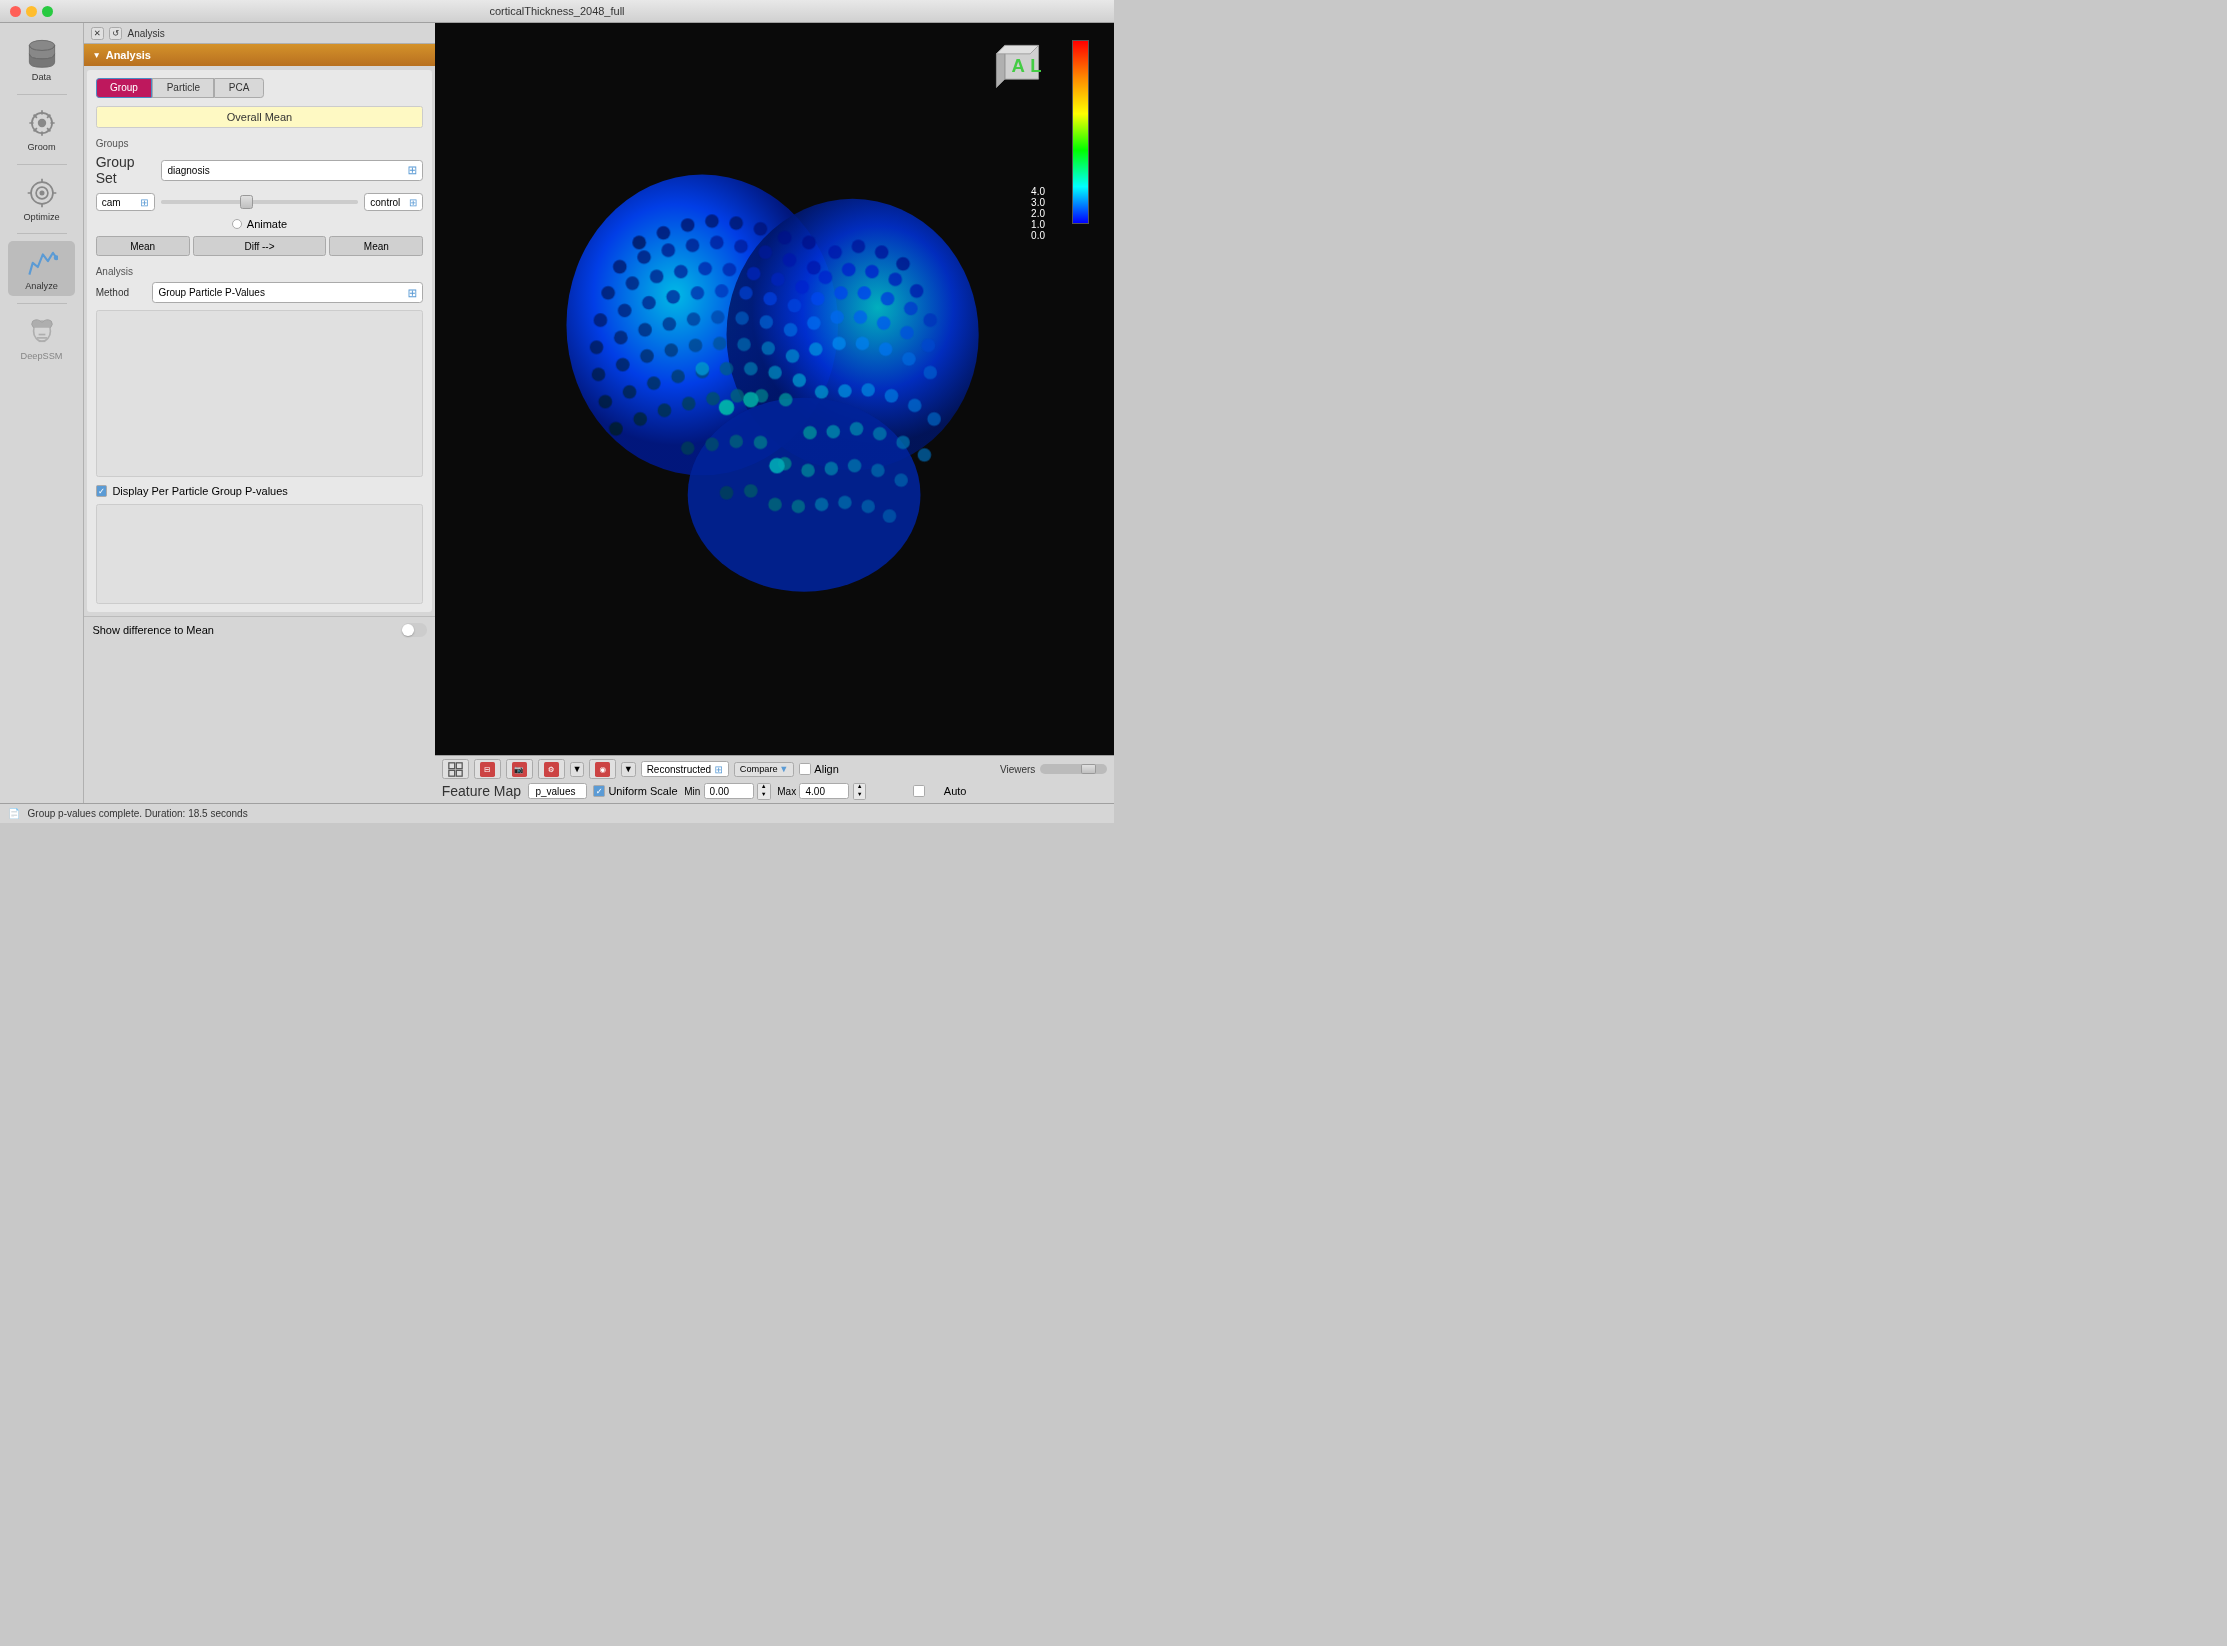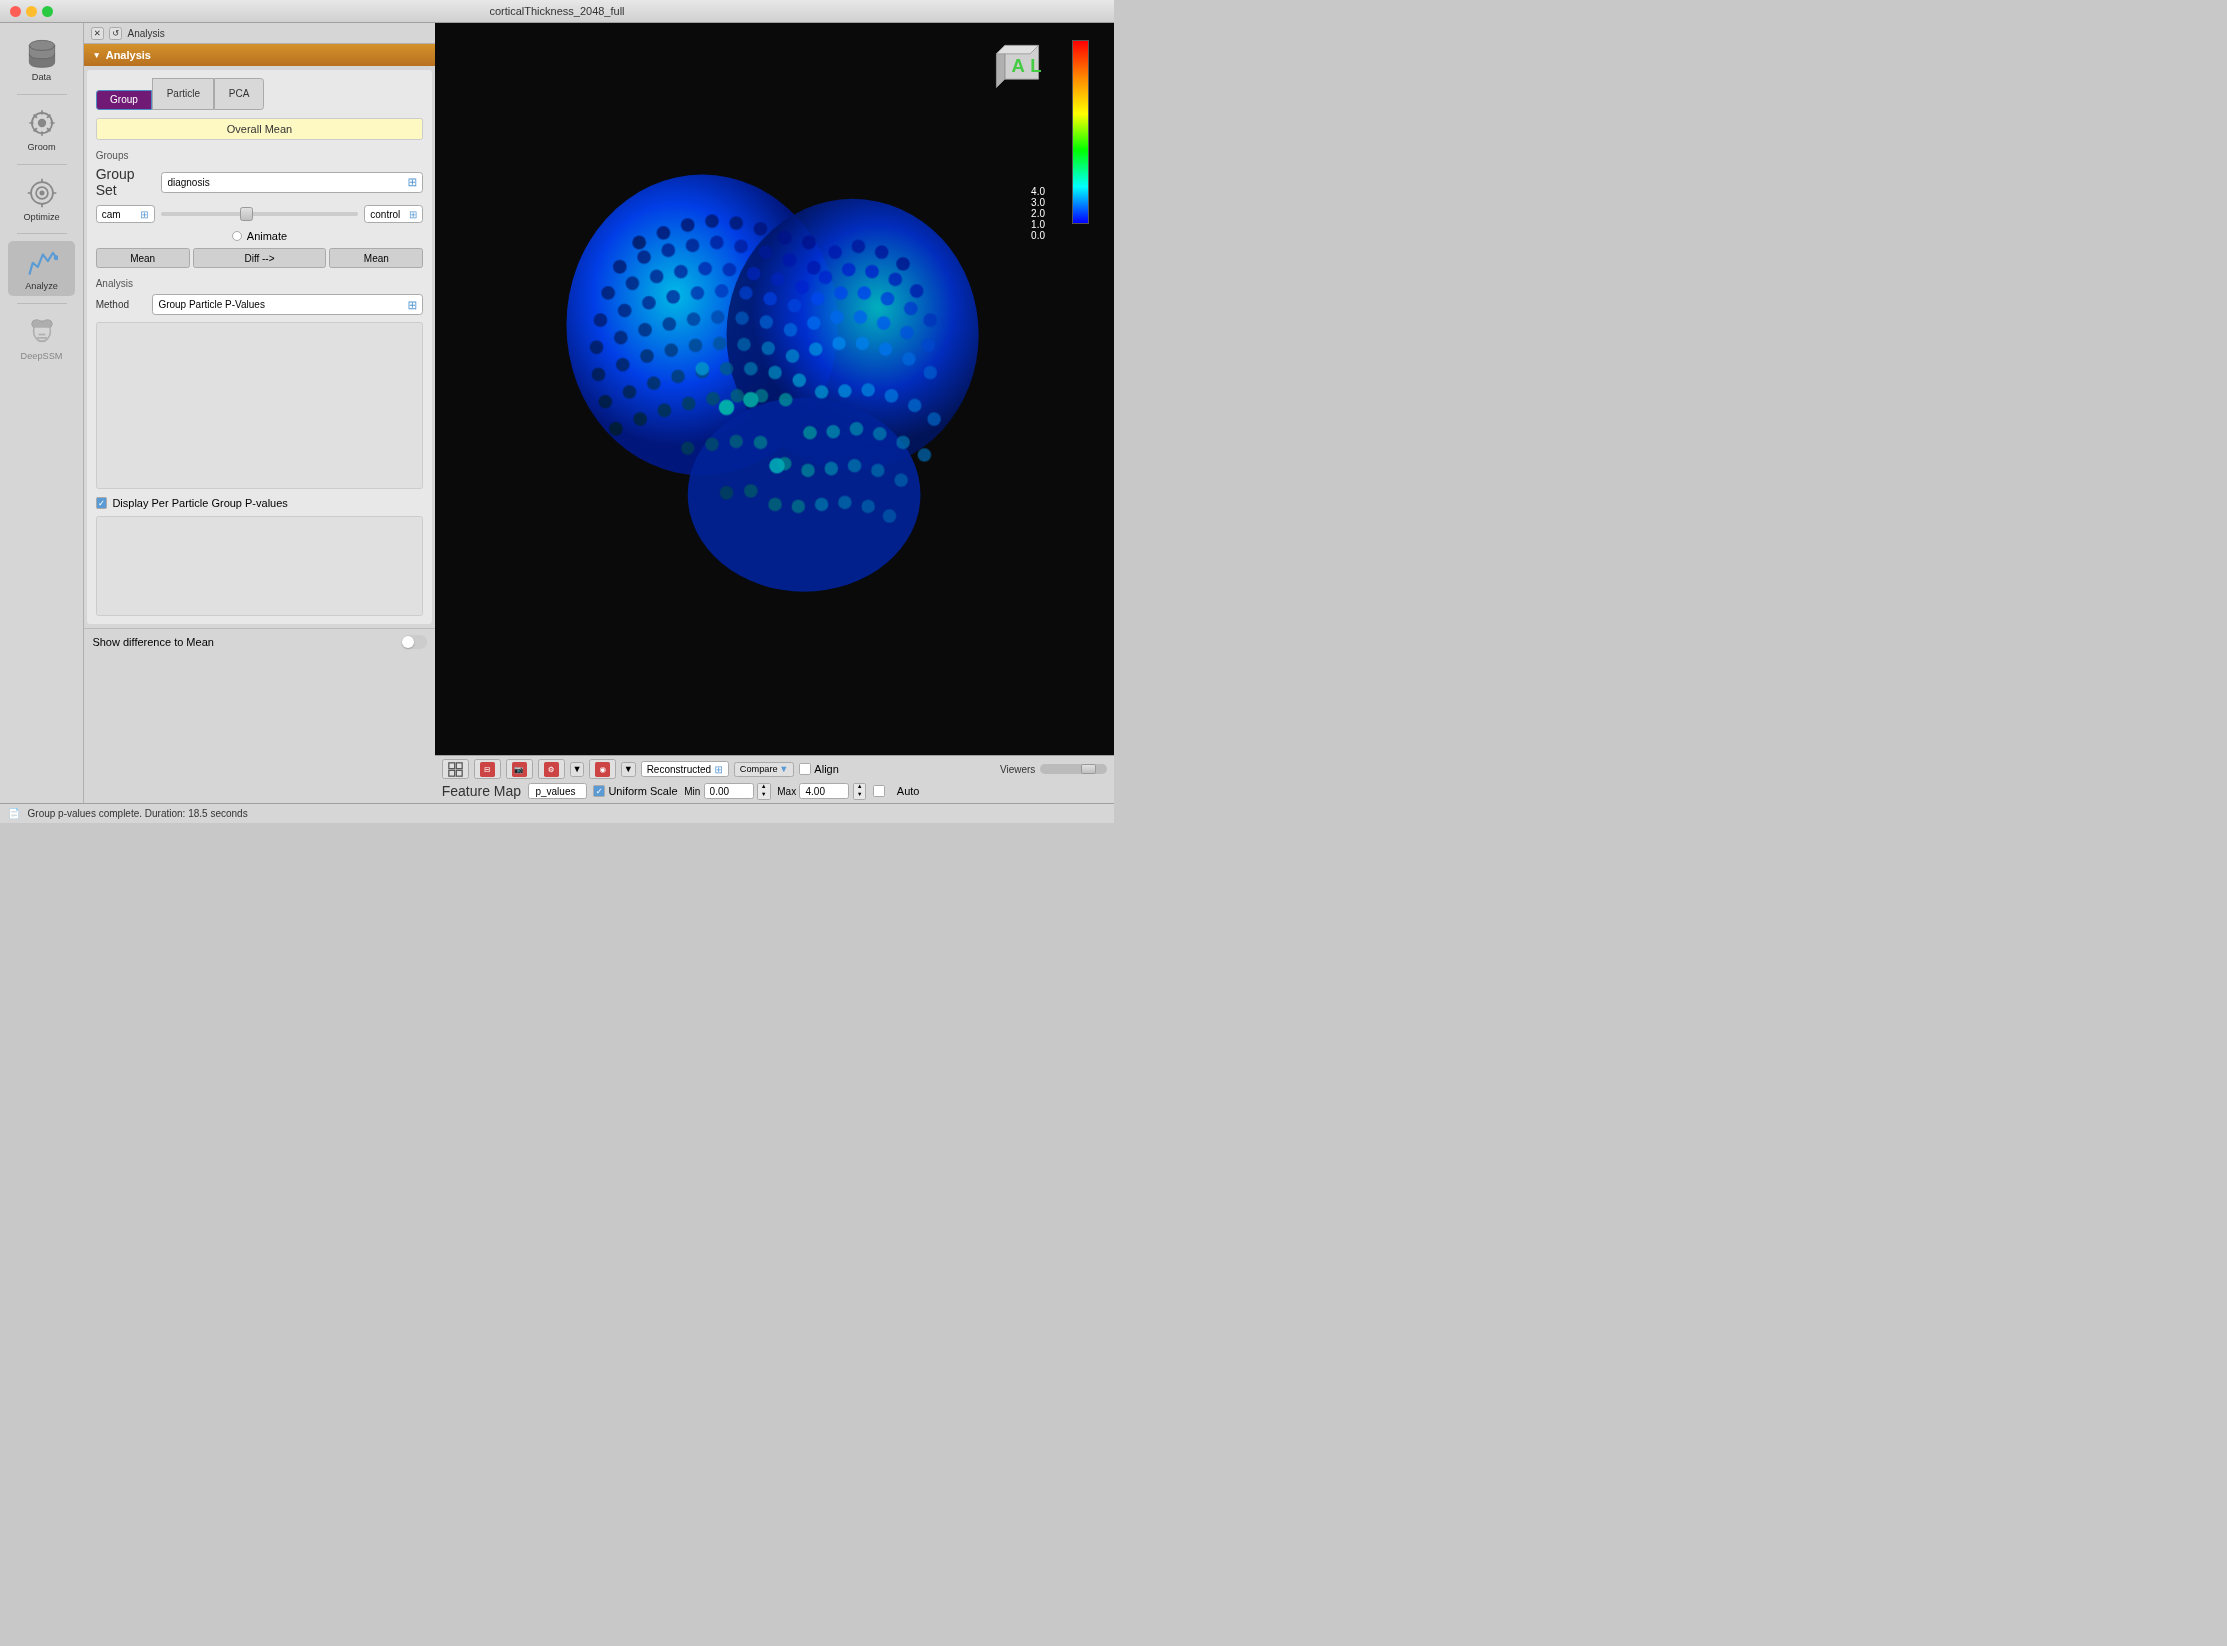--- a/index.html
+++ b/index.html
@@ -157,24 +157,23 @@
     }
     .tab-btn {
       padding: 3.3px 13.4px;
       border: 0.8px solid #aaa;
       background: #d8d8d8;
       cursor: pointer;
       font-size: 10px;
       color: #333;
     }
     .tab-btn.active {
-      background: #701a75;
+      background: #be185d;
       color: white;
       border-color: #4a8bc4;
-      margin-top: 12px;
     }
     .tab-btn:first-child { border-radius: 3.3px 0 0 3.3px; }
     .tab-btn:last-child { border-radius: 0 3.3px 3.3px 0; }
 
     
     .overall-mean-bar {
       background: #fef9c3;
       border: 0.8px solid #ccc;
       border-radius: 2.5px;
       padding: 4.2px 8.4px;
@@ -1023,21 +1022,21 @@
 
         <div class="min-max-row">
           <span>Max</span>
           <input class="num-input" type="text" value="4.00" style="">
           <div class="stepper">
             <div class="stepper-btn">▲</div>
             <div class="stepper-btn">▼</div>
           </div>
         </div>
 
-        <div style="display:flex; align-items:center; gap:12px;">
+        <div style="display:flex; align-items:center; gap:19px;margin-left:40px;">
           <div style="width:11.7px; height:11.7px; border:0.8px solid #aaa; border-radius:1.7px; background:white;"></div>
           <span>Auto</span>
         </div>
       </div>
     </div>
   </div>
 </div>
 
 <div class="status-bar">
   <span>📄</span>

